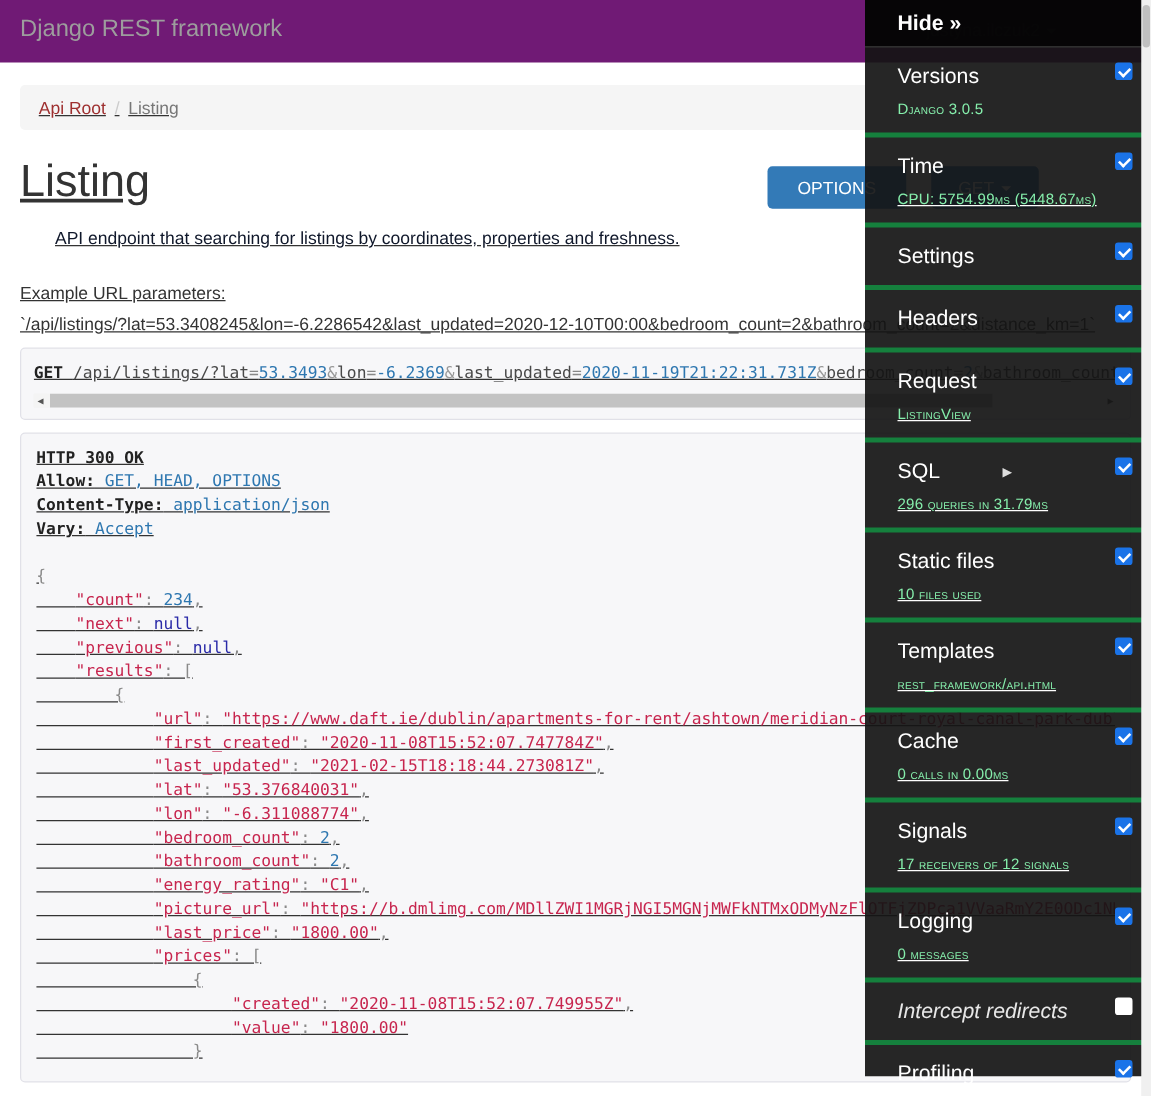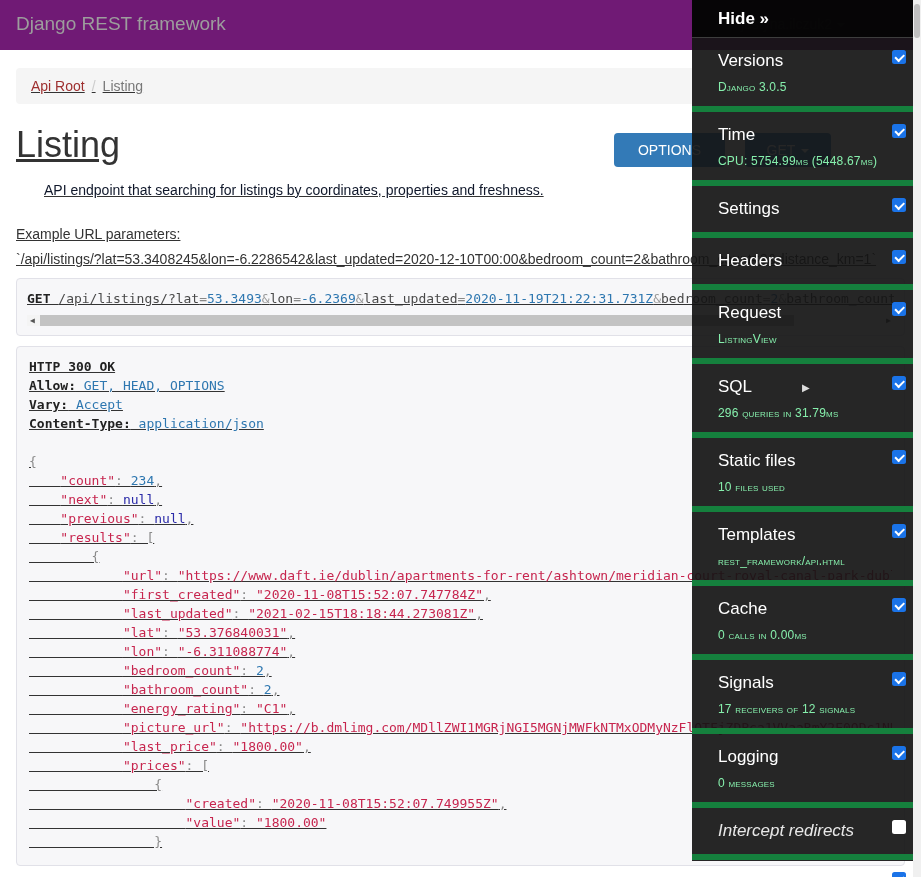--- a/index.html
+++ b/index.html
@@ -70,21 +70,21 @@
                     background:#c0c0c0; border-radius:3px; }
 
   
   .djdt { position:absolute; left:692px; top:0; width:222px; height:861px;
           background:rgba(20,20,20,0.92); z-index:20; color:#fff; }
   .djdt-hide { height:38px; display:flex; align-items:center; padding-left:26px;
                background:rgba(0,0,0,0.75); border-bottom:1px solid #3e3e3e;
                font-size:17px; font-weight:bold; color:#fff; cursor:pointer; }
   .djdt-items { list-style:none; }
   .djdt-items li { position:relative; padding:12px 34px 12px 26px; cursor:pointer; }
-  .djdt-items li + li { border-top:6px solid #15803d; }
+  .djdt-items li + li { border-top:4px solid #15803d;text-decoration:underline; }
   .djdt-title { font-size:17px; line-height:22px; color:#fff; display:inline-block; }
   .djdt-title.italic { font-style:italic; color:#e8e8e8; }
   .djdt-sub { margin-top:8px; font-size:12px; line-height:14px; color:#86efac;
               font-variant:small-caps; letter-spacing:0.2px; }
   .djdt-arrow { display:inline-block; margin-left:50px; font-size:10px; color:#ddd;
                 vertical-align:middle; }
   .cb { position:absolute; right:8px; top:12px; width:14px; height:14px; border-radius:2.5px; }
   .cb.on { background:#1a73e8; }
   .cb.on::after { content:""; position:absolute; left:3px; top:3.5px; width:7px; height:3.5px;
                   border-left:2px solid #fff; border-bottom:2px solid #fff;
@@ -121,22 +121,22 @@
     <div class="hscroll">
       <span class="arrow left">◀</span>
       <span class="thumb"></span>
       <span class="arrow right">▶</span>
     </div>
   </div>
 
   <div class="pre response-pre">
       <div class="code-line"><span class="tok-h">HTTP 300 OK</span></div>
       <div class="code-line"><span class="tok-h">Allow:</span><span class="tok-hv"> GET, HEAD, OPTIONS</span></div>
+      <div class="code-line"><span class="tok-h">Content-Type:</span><span class="tok-hv"> application/json</span></div>
       <div class="code-line"><span class="tok-h">Vary:</span><span class="tok-hv"> Accept</span></div>
-      <div class="code-line"><span class="tok-h">Content-Type:</span><span class="tok-hv"> application/json</span></div>
       <div class="code-line"></div>
       <div class="code-line"><span class="tok-p">{</span></div>
       <div class="code-line"><span class="tok-p">    </span><span class="tok-k">"count"</span><span class="tok-p">: </span><span class="tok-n">234</span><span class="tok-p">,</span></div>
       <div class="code-line"><span class="tok-p">    </span><span class="tok-k">"next"</span><span class="tok-p">: </span><span class="tok-nul">null</span><span class="tok-p">,</span></div>
       <div class="code-line"><span class="tok-p">    </span><span class="tok-k">"previous"</span><span class="tok-p">: </span><span class="tok-nul">null</span><span class="tok-p">,</span></div>
       <div class="code-line"><span class="tok-p">    </span><span class="tok-k">"results"</span><span class="tok-p">: [</span></div>
       <div class="code-line"><span class="tok-p">        {</span></div>
       <div class="code-line"><span class="tok-p">            </span><span class="tok-k">"url"</span><span class="tok-p">: </span><span class="tok-s">"https://www.daft.ie/dublin/apartments-for-rent/ashtown/meridian-court-royal-canal-park-dublin-15"</span></div>
       <div class="code-line"><span class="tok-p">            </span><span class="tok-k">"first_created"</span><span class="tok-p">: </span><span class="tok-s">"2020-11-08T15:52:07.747784Z"</span><span class="tok-p">,</span></div>
       <div class="code-line"><span class="tok-p">            </span><span class="tok-k">"last_updated"</span><span class="tok-p">: </span><span class="tok-s">"2021-02-15T18:18:44.273081Z"</span><span class="tok-p">,</span></div>

